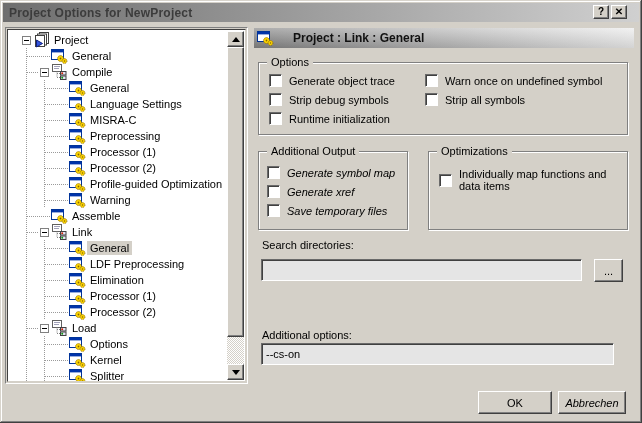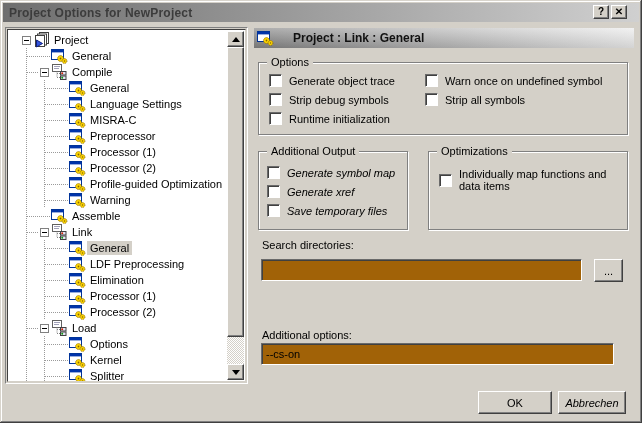--- a/index.html
+++ b/index.html
@@ -61,21 +61,21 @@
   .group{position:absolute;border:1px solid #808080;box-shadow:inset 1px 1px 0 #fff,1px 1px 0 #fff;}
   .gtitle{position:absolute;top:-7px;left:8px;background:#d4d0c8;padding:0 4px;line-height:13px;}
   .cbrow{display:flex;align-items:center;gap:7px;height:19px;}
   .cb{flex:0 0 13px;width:13px;height:13px;background:#fff;border:1px solid;
     border-color:#6a6a6a #fff #fff #6a6a6a;box-shadow:inset 1px 1px 0 #404040;}
   .cbtext{line-height:12px;}
   .col{position:absolute;top:8px;}
   .opt-list .cbrow{height:auto;min-height:19px;padding-top:16px;}
   .opt-list .cbtext{width:150px;}
   .flabel{position:absolute;height:13px;line-height:13px;}
-  .field{position:absolute;background:#a16207;border:1px solid;border-color:#6a6a6a #fff #fff #6a6a6a;
+  .field{position:absolute;background:#e5e5e5;border:1px solid;border-color:#6a6a6a #fff #fff #6a6a6a;
     box-shadow:inset 1px 1px 0 #404040;font-size:11px;padding:2px 4px;color:#000;outline:none;}
   .btn{position:absolute;background:#d4d0c8;border:1px solid;border-color:#fff #404040 #404040 #fff;
     box-shadow:inset -1px -1px 0 #808080;font-size:11px;color:#000;
     display:flex;align-items:center;justify-content:center;}
 </style>
 </head>
 <body>
 
 <div id="dialog">
 
@@ -196,21 +196,21 @@
             <span class="ticon" style="left: 60px;">
               <svg width="17" height="16" viewBox="0 0 17 16">
                 <rect x="0.5" y="1.5" width="12" height="10" fill="#fff" stroke="#003399"></rect>
                 <rect x="1" y="2" width="11" height="2.4" fill="#0033aa"></rect>
                 <circle cx="9.5" cy="10.5" r="2.9" fill="#ffd800" stroke="#8a6700" stroke-width="0.9" stroke-dasharray="1.3 0.9"></circle>
                 <circle cx="9.5" cy="10.5" r="0.9" fill="#8a6700"></circle>
                 <circle cx="13.5" cy="13" r="2.4" fill="#ffd800" stroke="#8a6700" stroke-width="0.9" stroke-dasharray="1.2 0.8"></circle>
                 <circle cx="13.5" cy="13" r="0.8" fill="#8a6700"></circle>
               </svg>
             </span>
-            <span class="tlabel" style="left: 78px;">Preprocessor</span>
+            <span class="tlabel" style="left: 78px;">Preprocessing</span>
           </div>
           <div class="trow">
             <span class="vguide" style="left: 17px;"></span>
             <span class="vguide" style="left: 35px;"></span>
             <span class="hstub" style="left: 36px; width: 24px;"></span>
             <span class="ticon" style="left: 60px;">
               <svg width="17" height="16" viewBox="0 0 17 16">
                 <rect x="0.5" y="1.5" width="12" height="10" fill="#fff" stroke="#003399"></rect>
                 <rect x="1" y="2" width="11" height="2.4" fill="#0033aa"></rect>
                 <circle cx="9.5" cy="10.5" r="2.9" fill="#ffd800" stroke="#8a6700" stroke-width="0.9" stroke-dasharray="1.3 0.9"></circle>

